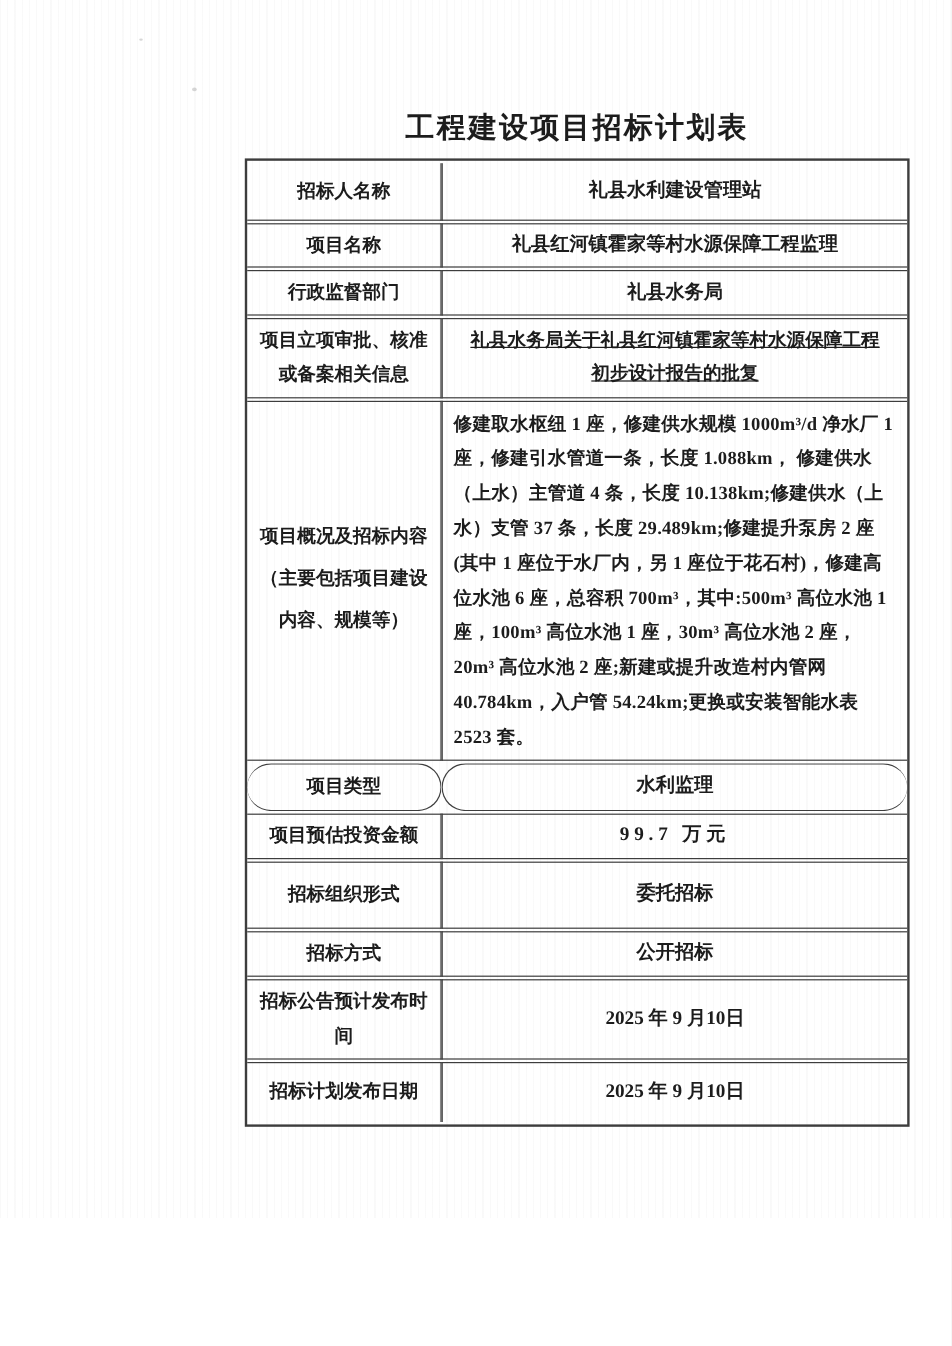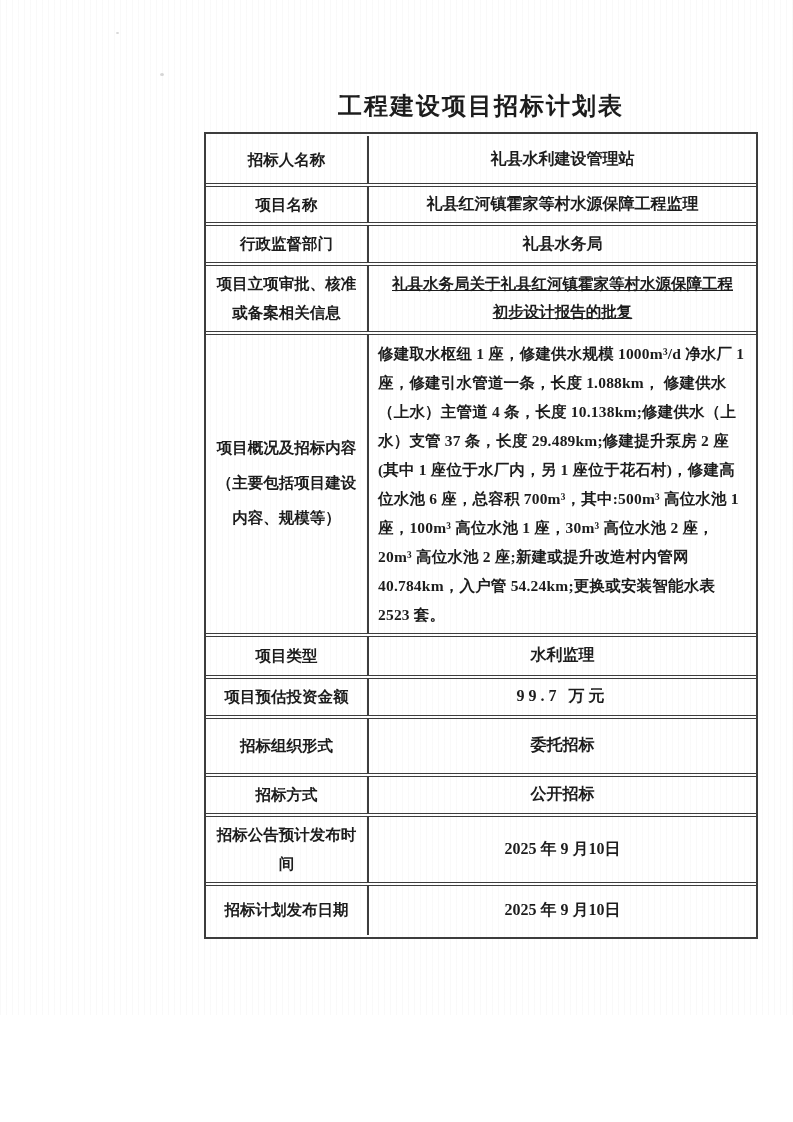--- a/index.html
+++ b/index.html
@@ -70,21 +70,21 @@
   tr:last-child  td { border-bottom: none; }
   td.label { text-align: center; border-left: none; padding: 3px 4px; font-size: 15.5px; line-height: 1.9; }
   td.value { text-align: center; border-right: none; }
 
   
   tr:nth-child(1)  td { height: 48px; }
   tr:nth-child(2)  td { height: 22px; margin-top: 16px; }
   tr:nth-child(3)  td { height: 28px; }
   tr:nth-child(4)  td { height: 60px; }
   tr:nth-child(5)  td { height: 224px; }
-  tr:nth-child(6)  td { height: 40px; }
+  tr:nth-child(6)  td { height: 40px; border-radius: 20px; }
   tr:nth-child(7)  td { height: 38px; margin-top: 24px; }
   tr:nth-child(8)  td { height: 56px; }
   tr:nth-child(9)  td { height: 38px; }
   tr:nth-child(10) td { height: 50px; }
   tr:nth-child(11) td { height: 50px; }
 
   
   tr:nth-child(4) td.value { font-size: 15.5px; line-height: 1.85; padding: 2px 18px; text-decoration: underline; }
 
   

